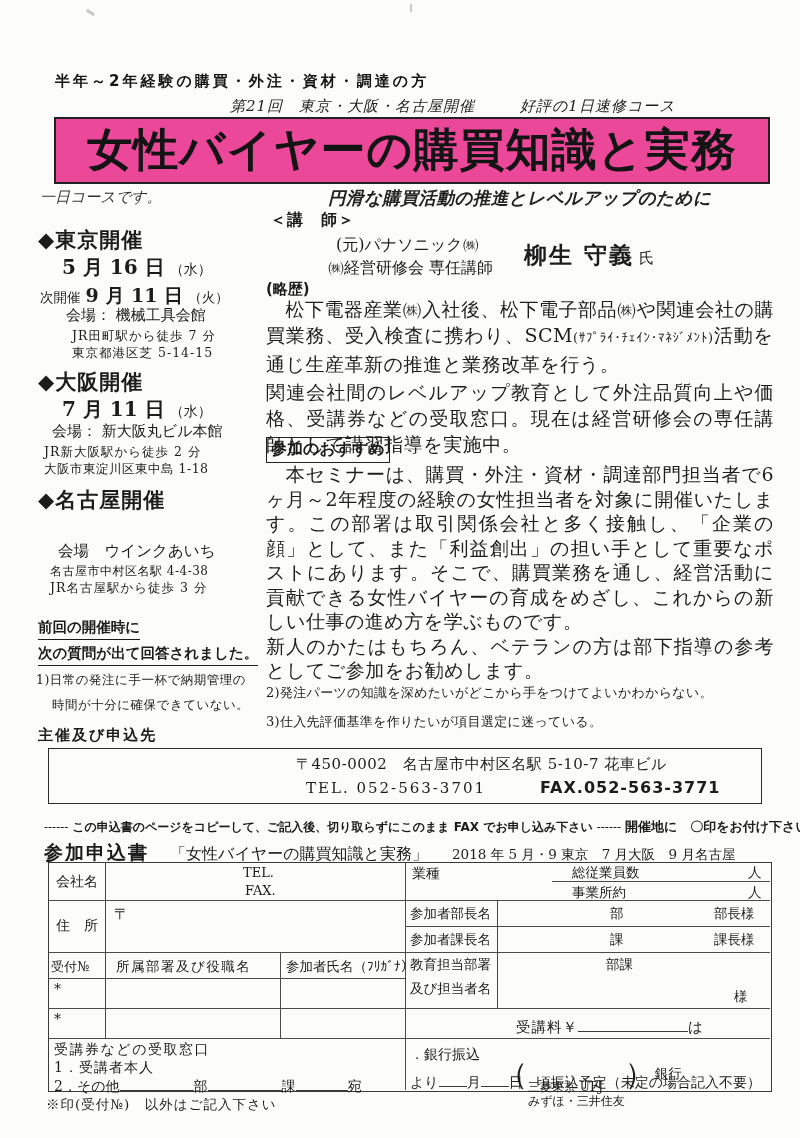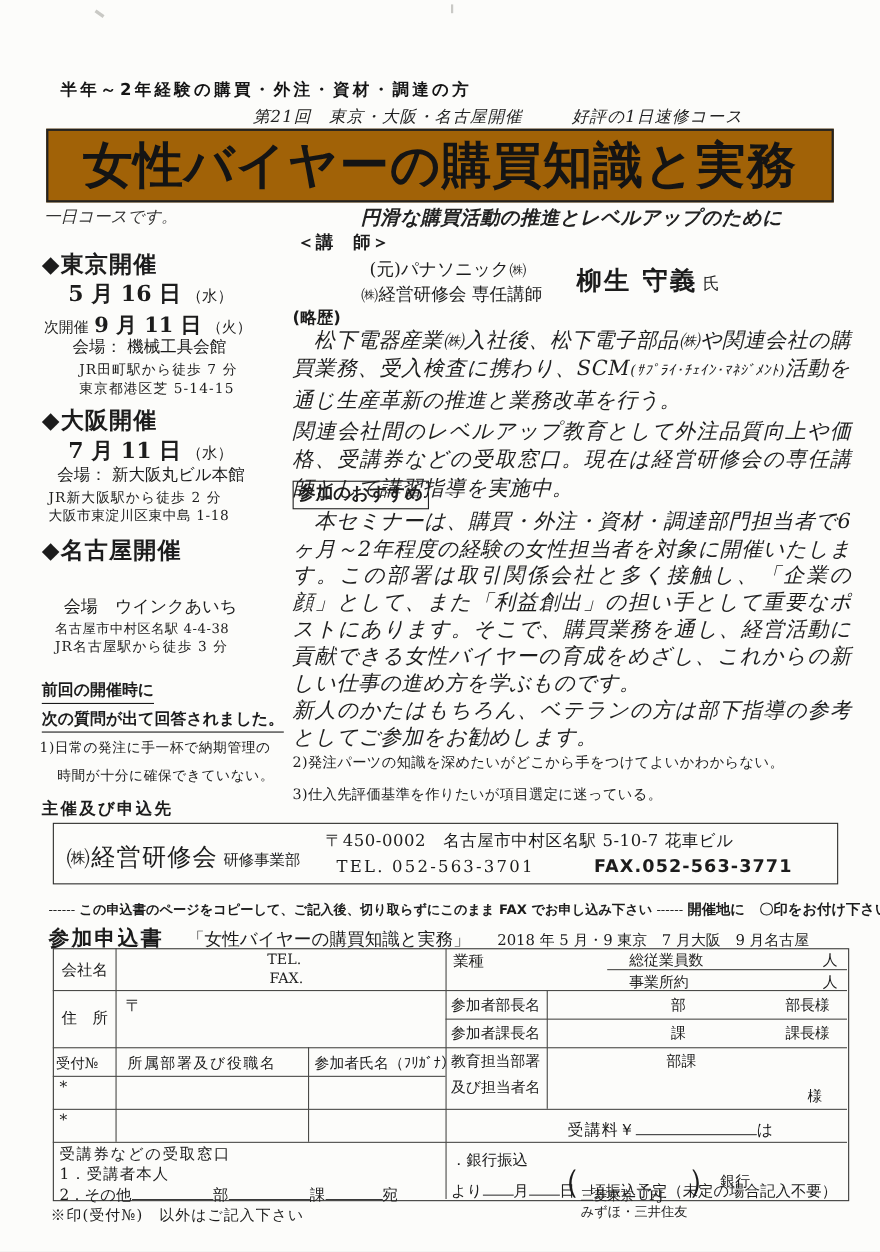--- a/index.html
+++ b/index.html
@@ -8,37 +8,37 @@
     background:#fcfcfa; overflow:hidden; color:#1c1c1c;
     font-family:"DejaVu Serif","Liberation Serif",serif;
   }
   .abs { position:absolute; white-space:nowrap; }
   .gothic { font-family:"DejaVu Sans","Liberation Sans",sans-serif; }
   .serif { font-family:"DejaVu Serif","Liberation Serif",serif; }
   .b { font-weight:bold; }
   .it { font-style:italic; }
   .line { position:absolute; background:#4a4a48; }
   .blank { display:inline-block; border-bottom:1px solid #3a3a3a; height:1em; vertical-align:baseline; }
-  .para { position:absolute; white-space:normal; text-align:justify;font-style:italic; }
+  .para { position:absolute; white-space:normal; text-align:justify; }
   .ul { border-bottom:1.5px solid #1a1a1a; padding-bottom:2px; }
   .artifact { position:absolute; background:#c9c9c5; }
 </style>
 </head>
 <body>
 
 <div class="page">
 
   <div class="artifact" style="left:86px;top:11px;width:9px;height:3px;transform:rotate(35deg);"></div>
   <div class="artifact" style="left:410px;top:4px;width:2px;height:8px;"></div>
 
   <div class="abs gothic b" style="left:55px;top:72px;font-size:15px;letter-spacing:3px;color:#151515;">半年～2年経験の購買・外注・資材・調達の方</div>
   <div class="abs serif it" style="left:230px;top:97px;font-size:15px;letter-spacing:1px;color:#222;">第21回　東京・大阪・名古屋開催</div>
   <div class="abs serif it" style="left:520px;top:97px;font-size:15px;letter-spacing:1px;color:#222;">好評の1日速修コース</div>
 
-  <div class="abs" style="left:42px;top:117px;width:712px;height:63px;border:2px solid #222;background:#a16207;">
+  <div class="abs" style="left:54px;top:117px;width:712px;height:63px;border:2px solid #222;background:#ec4899;">
     <div class="serif" style="font-size:45px;font-weight:600;letter-spacing:1px;line-height:61px;text-align:center;color:#141414;">女性バイヤーの購買知識と実務</div>
   </div>
 
   <div class="abs serif it" style="left:40px;top:188px;font-size:15px;color:#333;">一日コースです。</div>
   <div class="abs serif it b" style="left:328px;top:186px;font-size:17.5px;letter-spacing:0.5px;color:#222;">円滑な購買活動の推進とレベルアップのために</div>
 
   <div class="abs gothic b" style="left:38px;top:226px;font-size:21px;letter-spacing:1px;">◆東京開催</div>
   <div class="abs" style="left:62px;top:254px;">
     <span class="serif b" style="font-size:20px;">5 月 16 日</span>
     <span class="serif" style="font-size:14px;">（水）</span>
@@ -98,24 +98,20 @@
   <div class="abs gothic b" style="left:266px;top:437px;font-size:16px;border:1.5px solid #222;padding:1px 4px 2px 4px;">参加のおすすめ</div>
   <div class="para serif" style="left:266px;top:462px;width:508px;font-size:19px;line-height:24.5px;letter-spacing:0.5px;color:#1e1e1e;">
     <span>　本セミナーは、購買・外注・資材・調達部門担当者で6ヶ月～2年程度の経験の女性担当者を対象に開催いたします。この部署は取引関係会社と多く接触し、「企業の顔」として、また「利益創出」の担い手として重要なポストにあります。そこで、購買業務を通し、経営活動に貢献できる女性バイヤーの育成をめざし、これからの新しい仕事の進め方を学ぶものです。</span>
     <span style="display:block;">新人のかたはもちろん、ベテランの方は部下指導の参考としてご参加をお勧めします。</span>
   </div>
 
   <div class="abs serif" style="left:266px;top:684px;font-size:13px;letter-spacing:0.3px;">2)発注パーツの知識を深めたいがどこから手をつけてよいかわからない。</div>
   <div class="abs serif" style="left:266px;top:713px;font-size:13px;letter-spacing:0.3px;">3)仕入先評価基準を作りたいが項目選定に迷っている。</div>
 
   <div class="abs" style="left:48px;top:748px;width:712px;height:54px;border:1.6px solid #2d2d2b;"></div>
-  <div class="abs" style="left:60px;top:764px;">
-    <span class="serif" style="font-size:22px;font-weight:500;letter-spacing:1px;">㈱経営研修会</span>
-    <span class="serif" style="font-size:14px;">研修事業部</span>
-  </div>
   <div class="abs serif" style="left:296px;top:755px;font-size:15px;letter-spacing:0.5px;">〒450-0002　名古屋市中村区名駅 5-10-7 花車ビル</div>
   <div class="abs serif" style="left:306px;top:779px;font-size:15px;letter-spacing:2px;">TEL. 052-563-3701</div>
   <div class="abs gothic b" style="left:540px;top:778px;font-size:16px;letter-spacing:1px;">FAX.052-563-3771</div>
 
   <div class="abs" style="left:44px;top:818px;font-size:12px;">
     <span class="serif">------</span>
     <span class="gothic b">この申込書のページをコピーして、ご記入後、切り取らずにこのまま FAX でお申し込み下さい</span>
     <span class="serif">------</span>
     <span class="gothic b" style="font-size:13px;">開催地に　〇印をお付け下さい。</span>
   </div>

